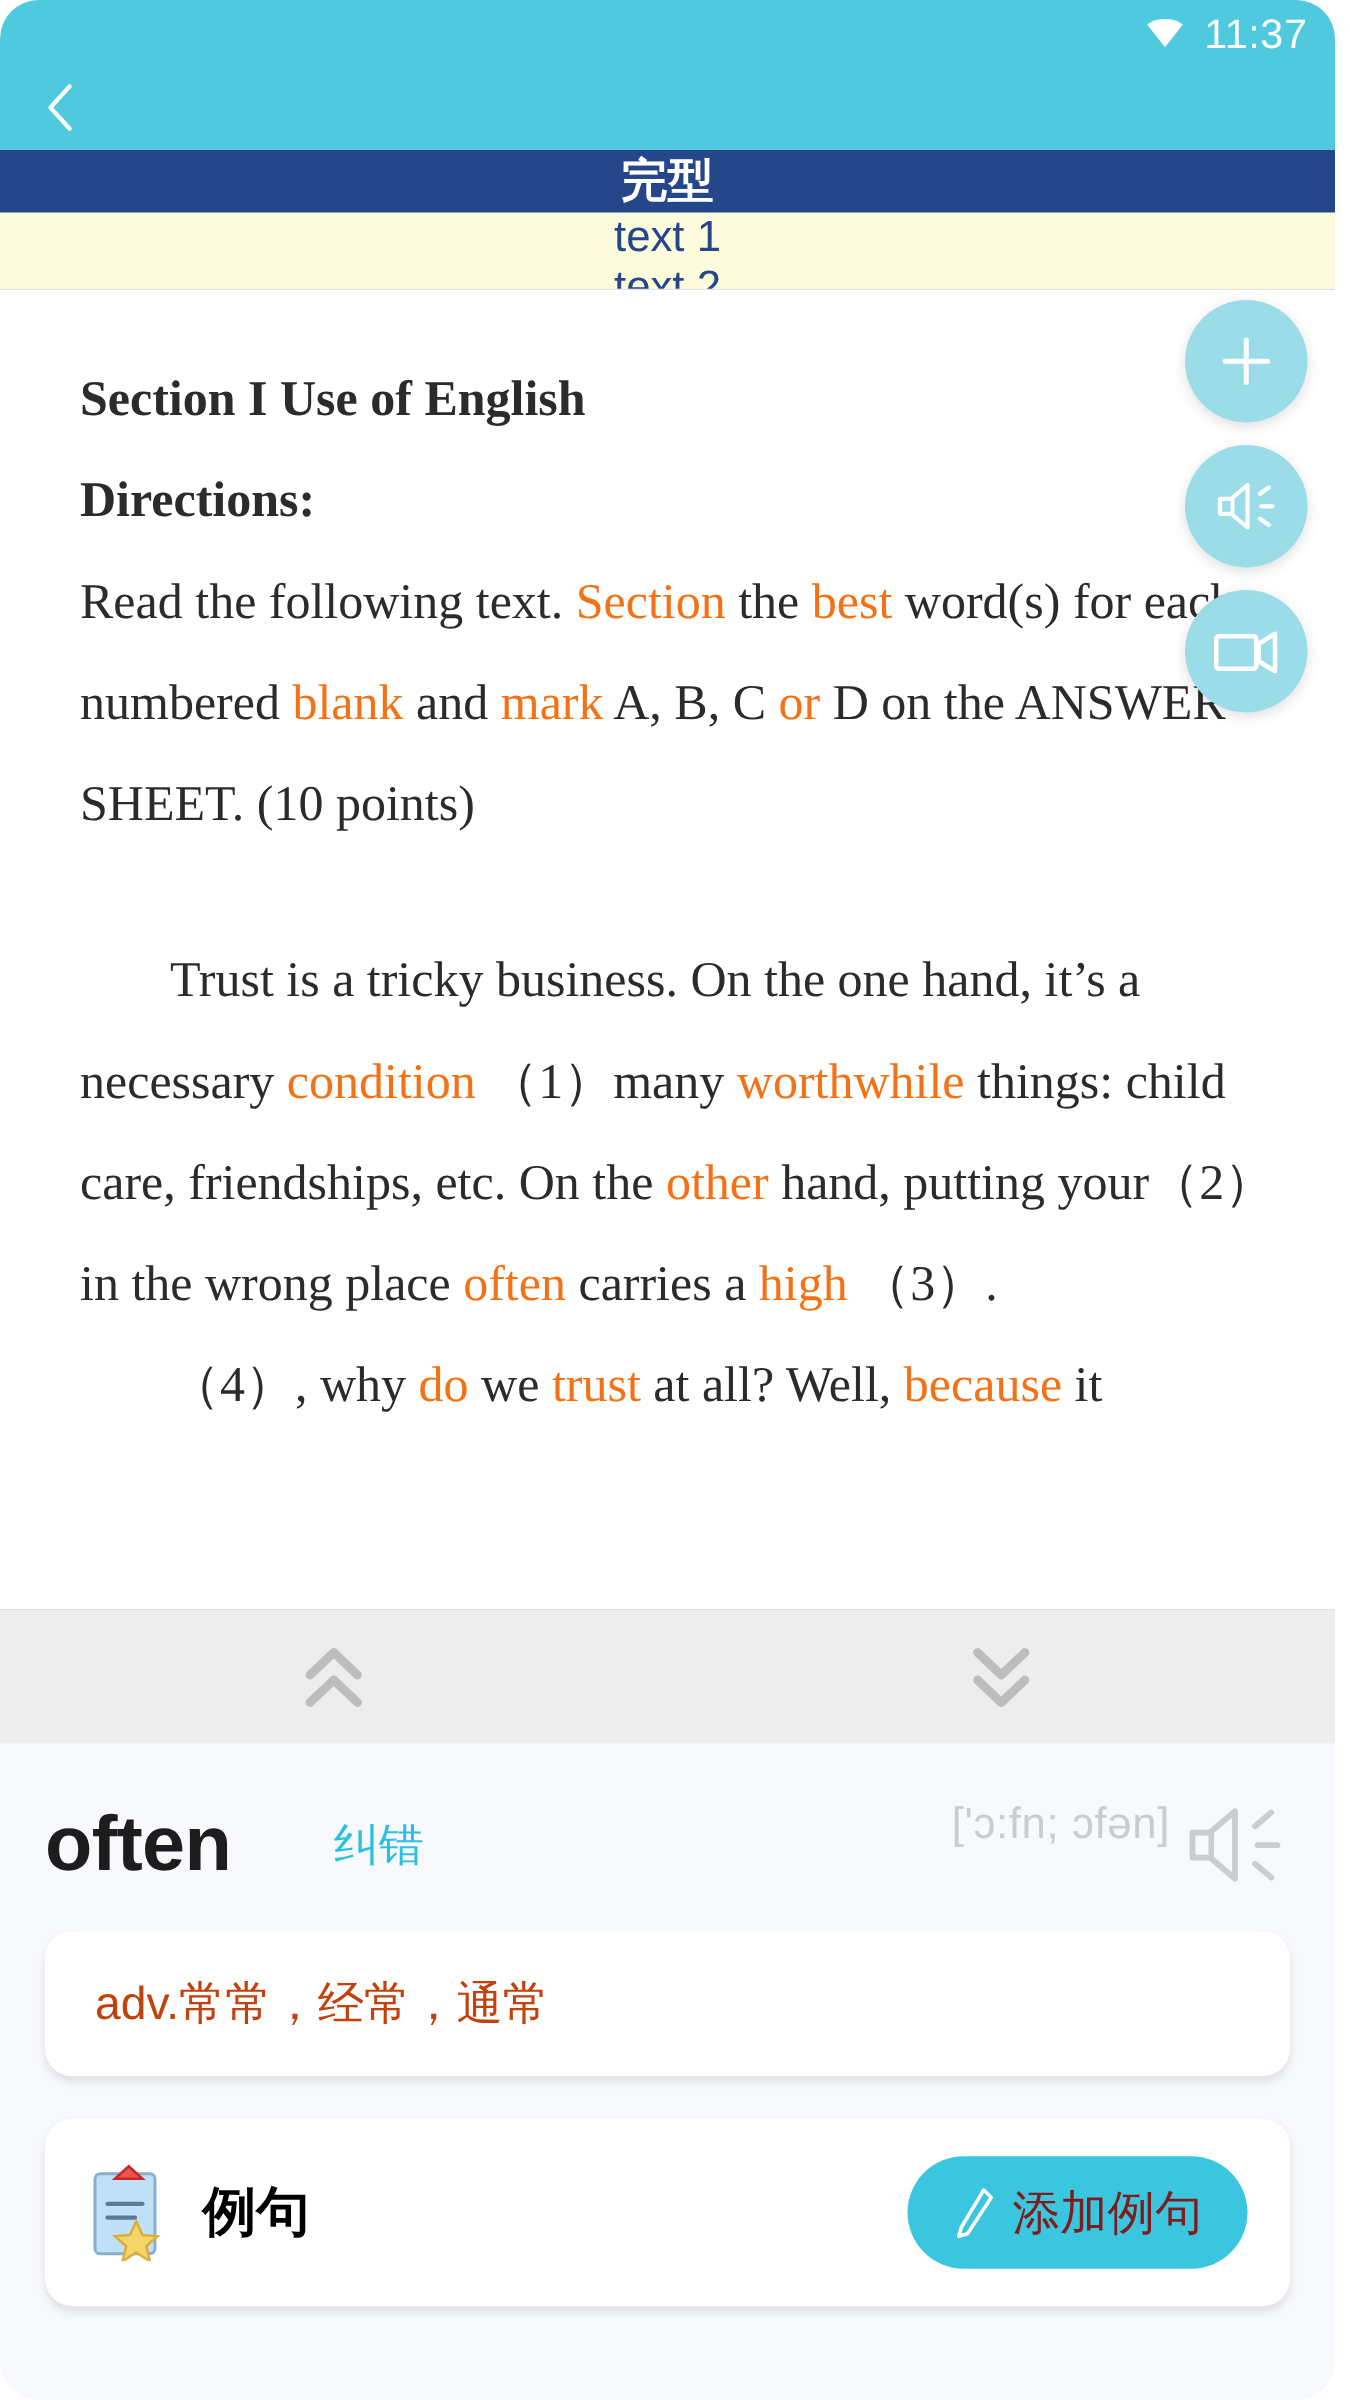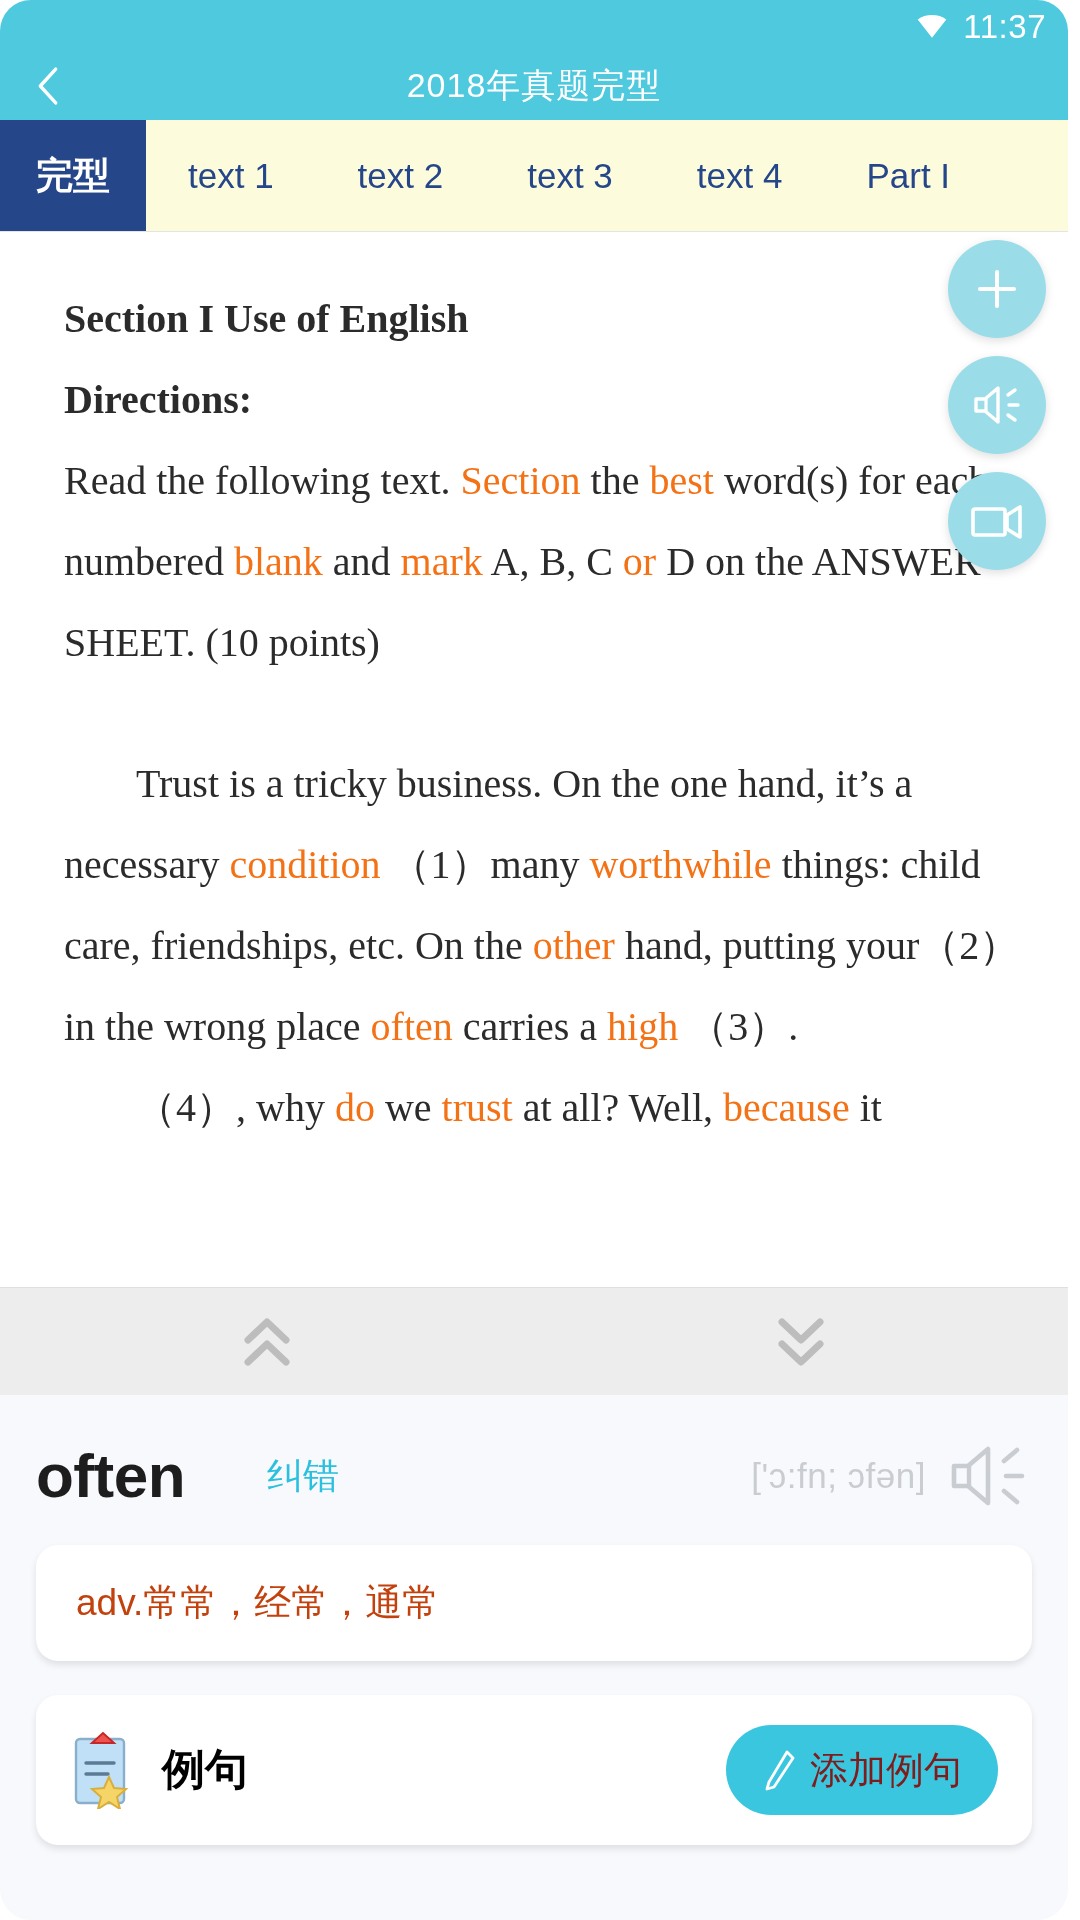--- a/index.html
+++ b/index.html
@@ -37,20 +37,21 @@
   .title-text{
     color:#ffffff; font-size:34px; font-weight:400; letter-spacing:1px;
   }
 
   
   .tabstrip{
     height:112px; background:#FCFCDD;
     display:flex; align-items:stretch;
     overflow:hidden; white-space:nowrap;
     border-bottom:1px solid #e4e4e4;
+    flex-direction:column;
   }
   .tab{
     display:flex; align-items:center; justify-content:center;
     padding:0 42px; font-size:35px; color:#254689;
     cursor:pointer; flex:0 0 auto; background:transparent;
     border:none; font-family:"Liberation Sans", sans-serif;
   }
   .tab.active{
     background:#254689; color:#ffffff;
     font-size:37px; font-weight:700;
@@ -117,21 +118,21 @@
     height:150px; padding-top:12px;
   }
   .headword{
     font-size:62px; font-weight:700; color:#1d1d1d;
     letter-spacing:-0.5px; line-height:1;
   }
   .report-link{
     color:#2BC0DE; font-size:36px; margin-left:82px; cursor:pointer;
   }
   .phonetic-wrap{
-    margin-left:auto; display:flex; align-items:center; gap:20px;
+    margin-left:auto; display:flex; align-items:flex-start; gap:10px;
   }
   .phonetic{
     color:#C9CCD1; font-size:35px; letter-spacing:0.5px;
   }
   .spk-gray{ display:block; }
 
   .card{
     background:#ffffff;
     border-radius:22px;
     box-shadow:0 4px 7px rgba(0,0,0,0.10);
@@ -167,21 +168,20 @@
     </svg>
     <span class="clock">11:37</span>
   </div>
 
   <div class="titlebar">
     <button class="back-btn">
       <svg class="back-chevron" viewBox="0 0 16 26">
         <polyline points="13,2 3,13 13,24" fill="none" stroke="#ffffff" stroke-width="2.2" stroke-linecap="round" stroke-linejoin="round"></polyline>
       </svg>
     </button>
-    <span class="title-text">2018年真题完型</span>
   </div>
 
   <div class="tabstrip">
     <button class="tab active">完型</button>
     <button class="tab">text 1</button>
     <button class="tab">text 2</button>
     <button class="tab">text 3</button>
     <button class="tab">text 4</button>
     <button class="tab">Part I</button>
   </div>

